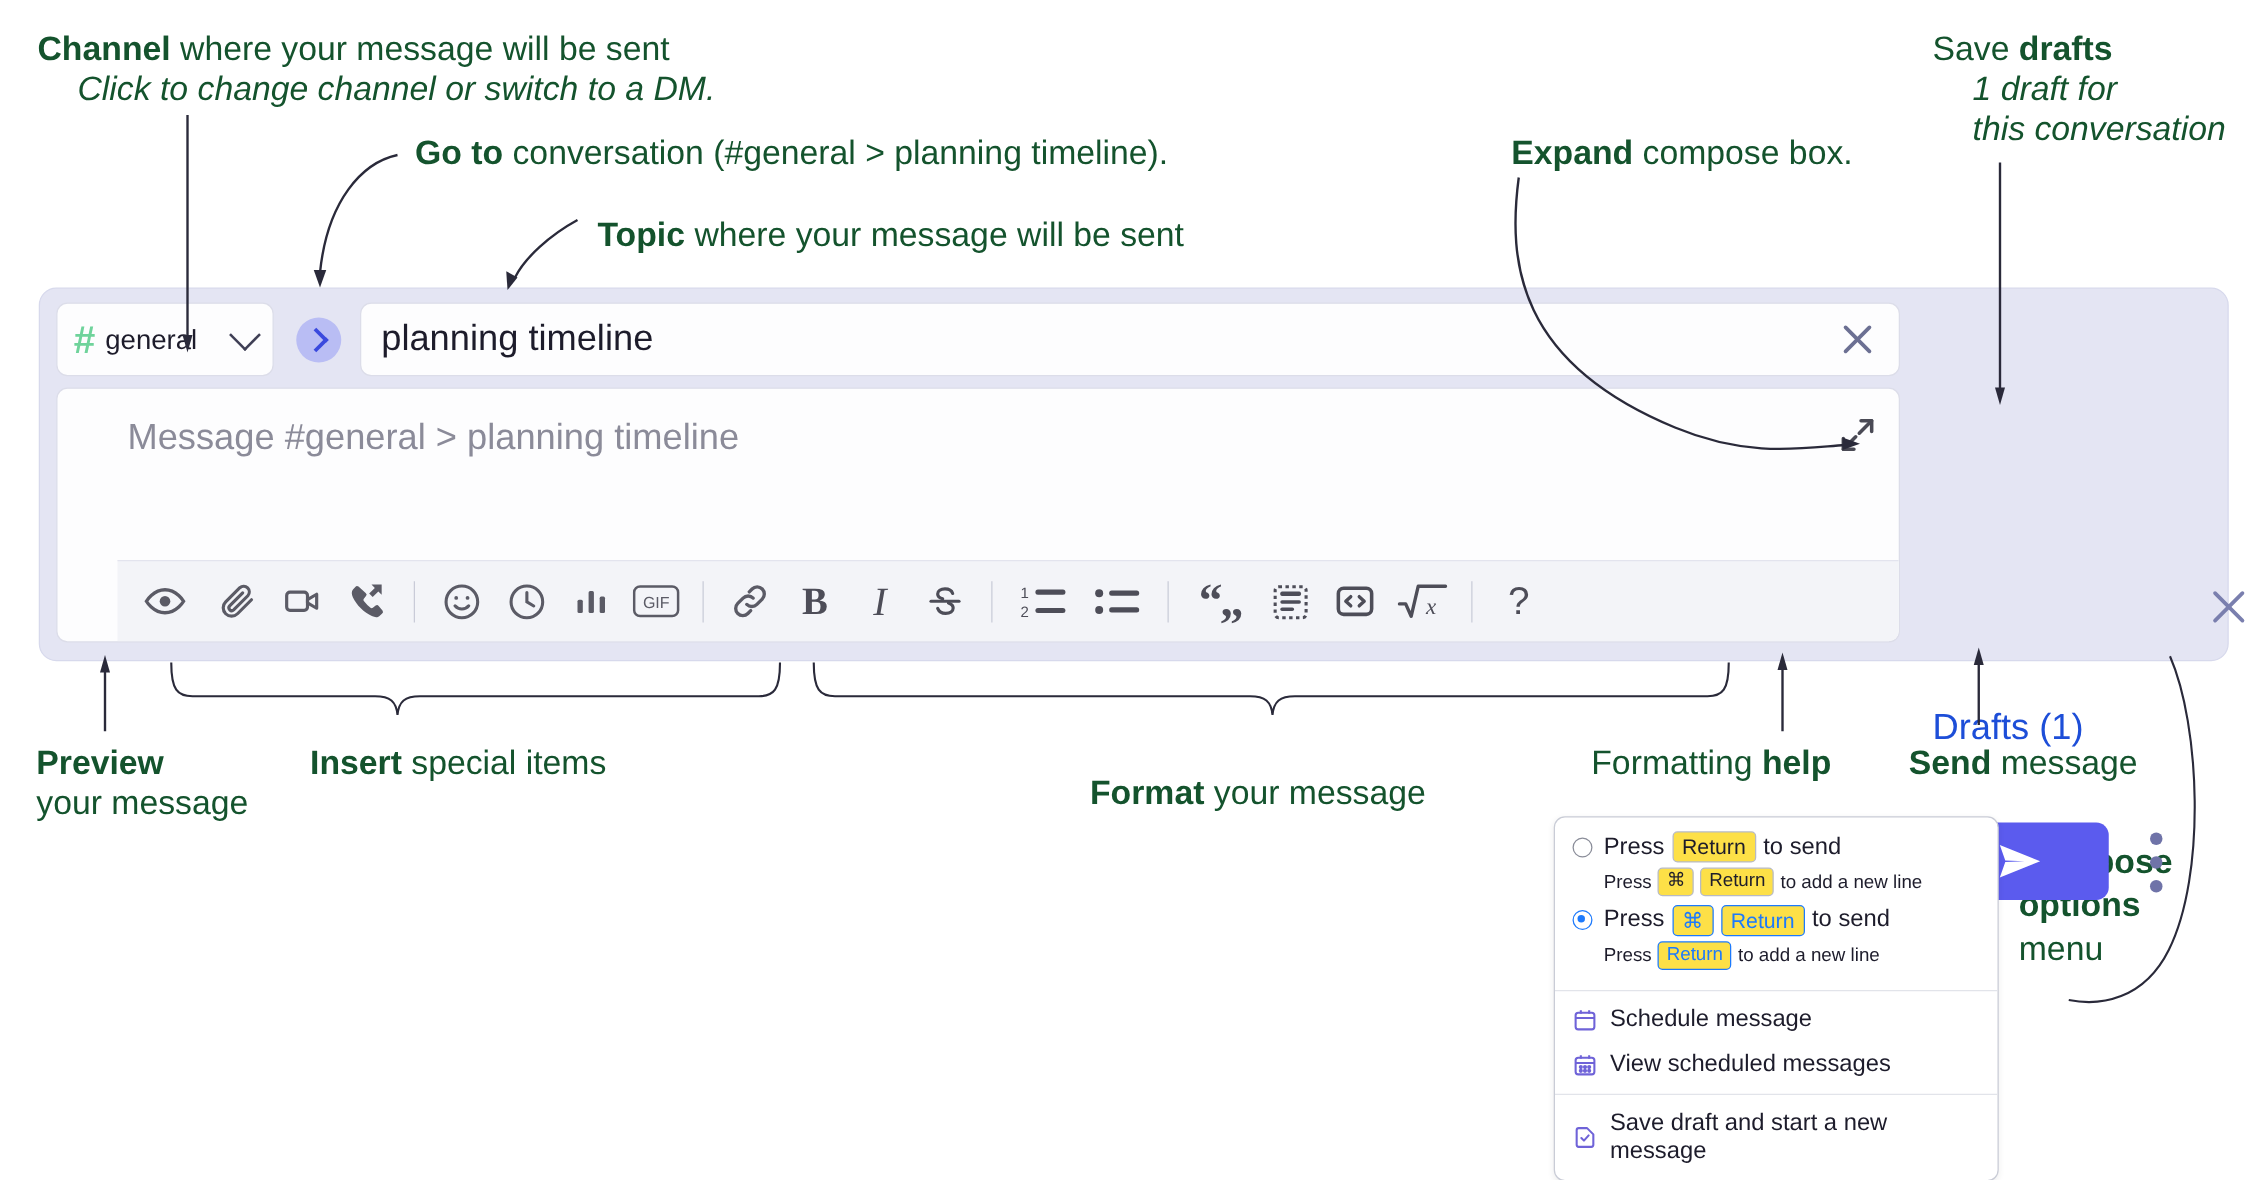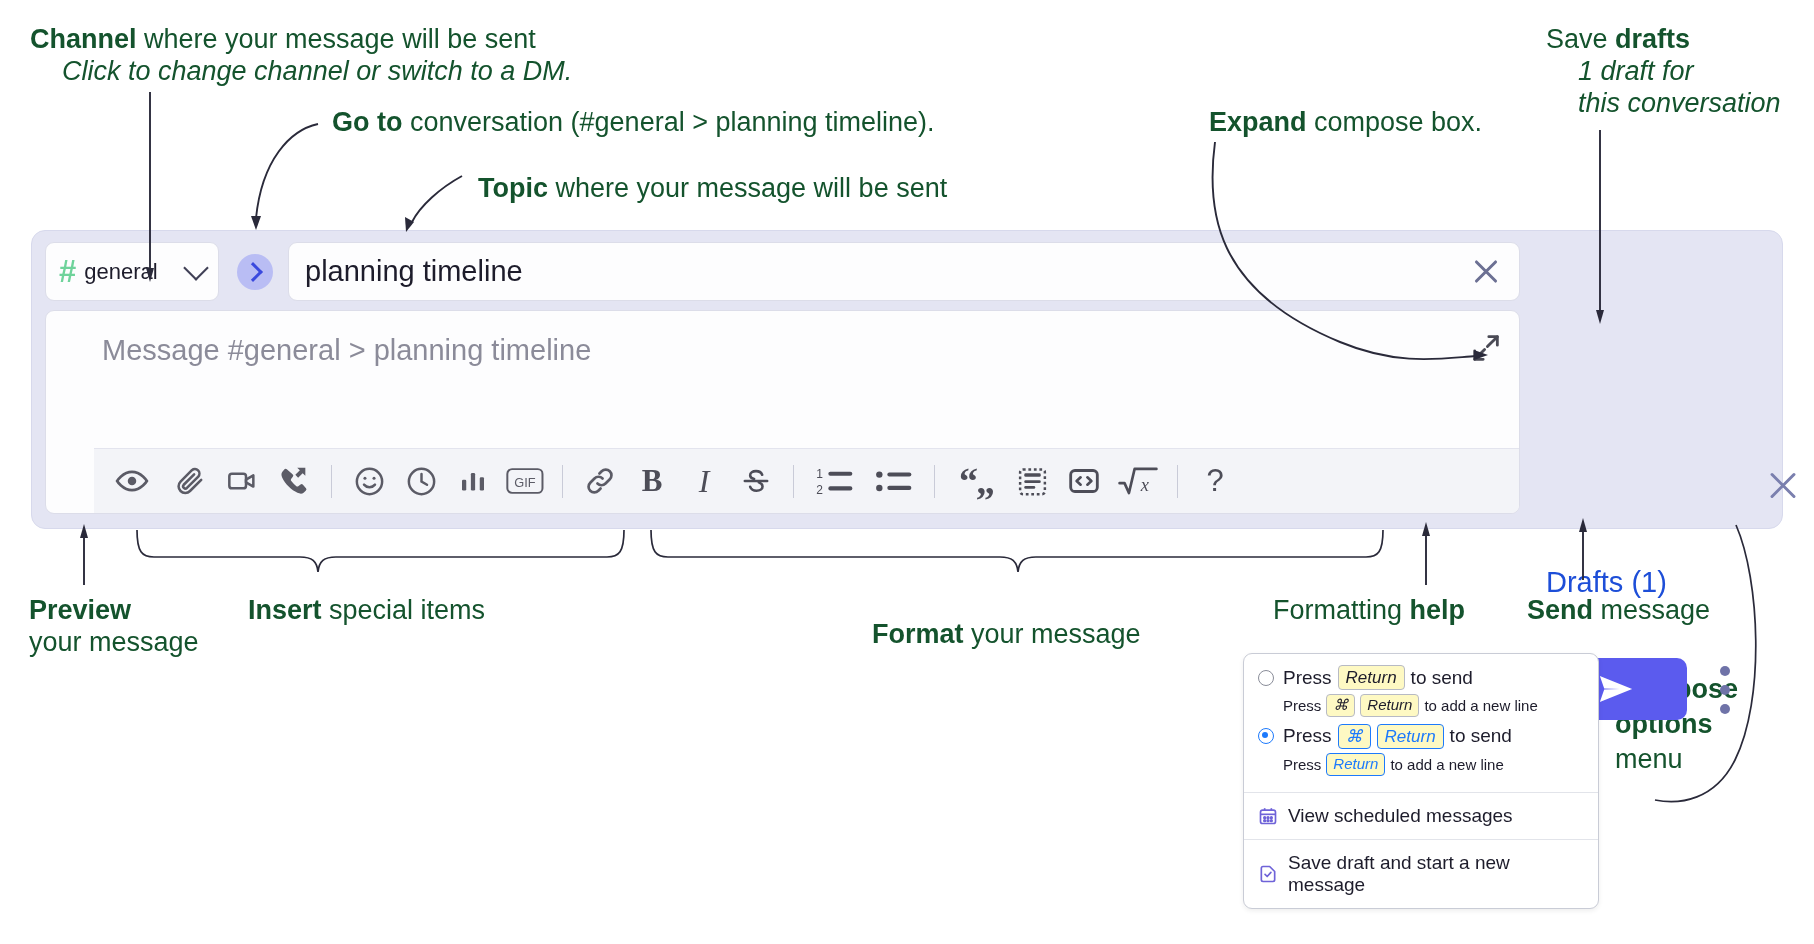--- a/index.html
+++ b/index.html
@@ -97,21 +97,21 @@
     box-sizing:border-box;font-size:18px;color:#1d1c2b;
     box-shadow:0 2px 5px rgba(0,0,0,.07);
   }
   .radio-group{padding:11px 0 9px 0;}
   .radio-row{display:flex;align-items:center;gap:9px;padding:0 14px;height:25px;}
   .radio{width:16px;height:16px;border-radius:50%;border:1.8px solid #8a8d99;box-sizing:border-box;flex:0 0 16px;position:relative;}
   .radio.on{border-color:#1d7afc;}
   .radio.on:after{content:"";position:absolute;left:3px;top:3px;width:6px;height:6px;border-radius:50%;background:#1d7afc;}
   .radio-main{font-size:19px;display:flex;align-items:center;gap:6px;}
   .radio-sub{display:flex;align-items:center;gap:5px;font-size:15px;padding:4px 0 7px 39px;}
-  .key{border:1px solid #b7bac4;border-radius:4px;padding:1px 6px;font-size:15px;line-height:1.25;background:#fef9c3;color:#1d1c2b;font-style:italic;}
+  .key{border:1px solid #b7bac4;border-radius:4px;padding:1px 6px;font-size:15px;line-height:1.25;background:#fde047;color:#1d1c2b;}
   .key.blue{border-color:#1d7afc;color:#1d7afc;}
   .key.big{font-size:17px;padding:1px 7px;}
   .menu-div{height:1px;background:#e2e4ea;}
   .menu-item{display:flex;align-items:center;gap:10px;padding:7px 14px;font-size:19px;}
   .menu-icon{width:20px;height:20px;flex:0 0 20px;}
 
   
   #overlay{position:absolute;left:0;top:0;width:1814px;height:944px;pointer-events:none;}
 </style>
 </head>
@@ -391,20 +391,31 @@
     <div class="radio-sub">
       <span>Press</span>
       <span class="key blue">Return</span>
       <span>to add a new line</span>
     </div>
   </div>
 
   <div class="menu-div"></div>
 
   <div style="padding:5px 0;">
+    <div class="menu-item">
+      <span class="menu-icon">
+        <svg width="20" height="20" viewBox="0 0 24 24" fill="none" stroke="#6f63d8" stroke-width="2">
+          <rect x="3" y="5" width="18" height="16" rx="2.5"></rect>
+            <line x1="3" y1="10" x2="21" y2="10"></line>
+          <line x1="8" y1="2.6" x2="8" y2="6"></line>
+            <line x1="16" y1="2.6" x2="16" y2="6"></line>
+        </svg>
+      </span>
+      <span>Schedule message</span>
+    </div>
     <div class="menu-item">
       <span class="menu-icon">
         <svg width="20" height="20" viewBox="0 0 24 24" fill="none" stroke="#6f63d8" stroke-width="2">
           <rect x="3" y="5" width="18" height="16" rx="2.5"></rect>
             <line x1="3" y1="10" x2="21" y2="10"></line>
           <line x1="8" y1="2.6" x2="8" y2="6"></line>
             <line x1="16" y1="2.6" x2="16" y2="6"></line>
           <circle cx="8" cy="14" r="1" fill="#6f63d8"></circle>
             <circle cx="12" cy="14" r="1" fill="#6f63d8"></circle>
           <circle cx="16" cy="14" r="1" fill="#6f63d8"></circle>

